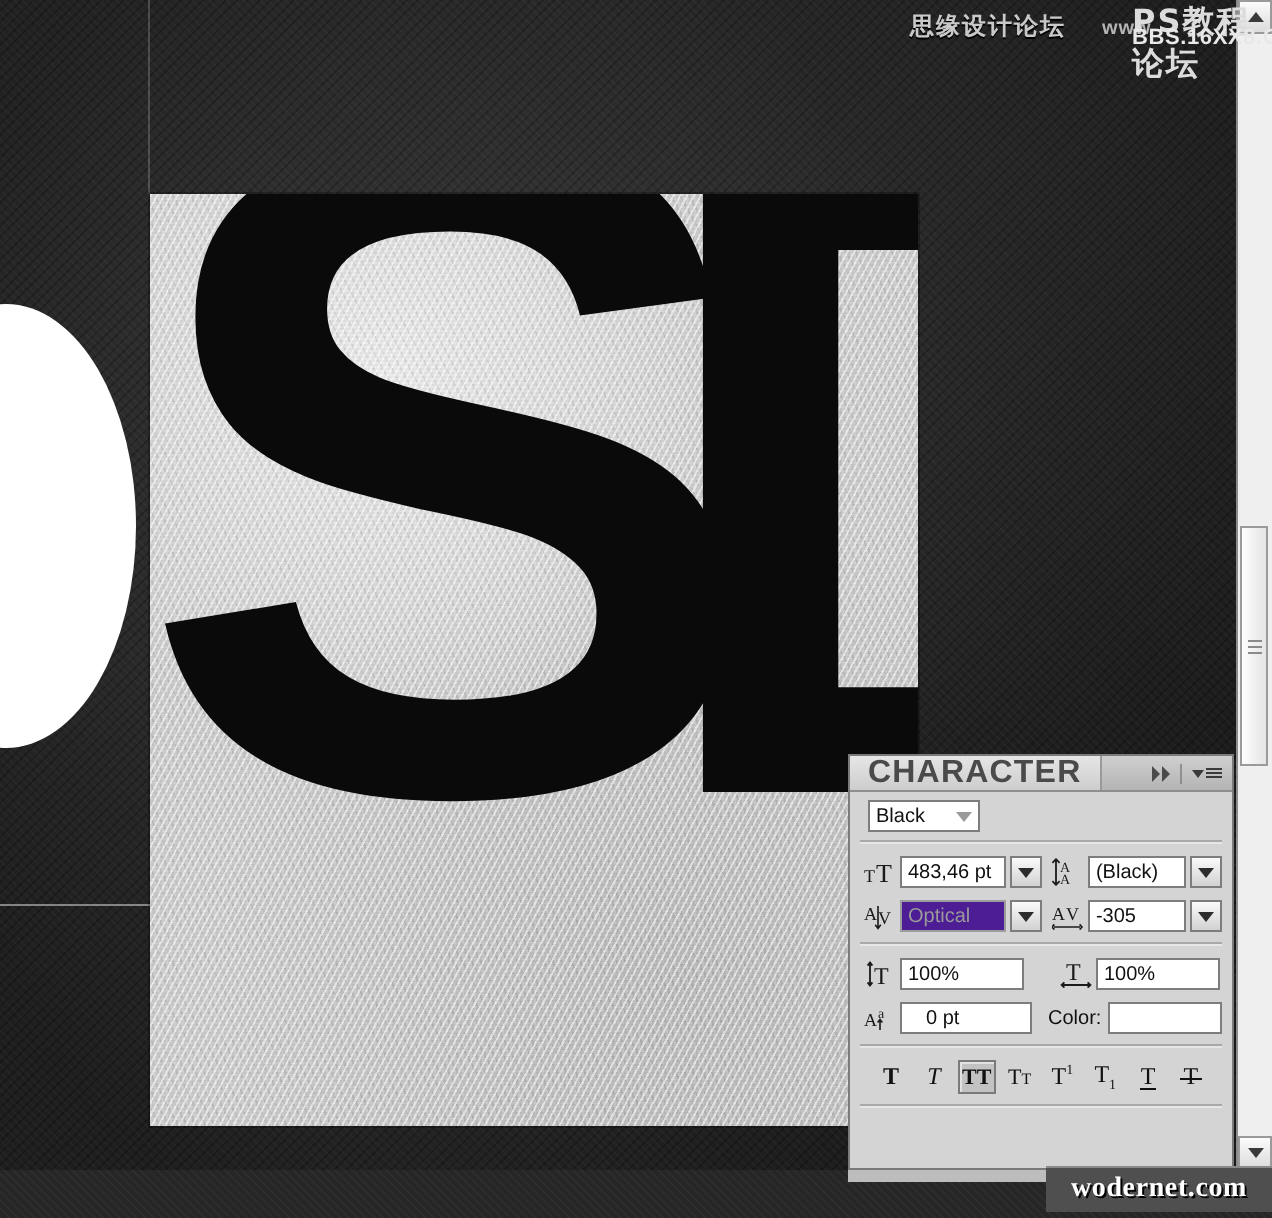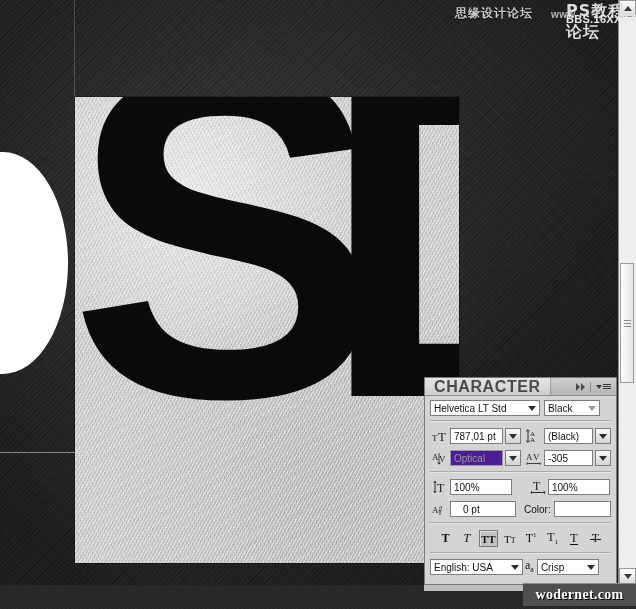--- a/index.html
+++ b/index.html
@@ -299,40 +299,36 @@
               <i></i>
               <i></i>
             </span>
         </span>
       </div>
     </div>
 
     <div class="panel-body">
 
       <div class="row">
-        <div class="combo" style="width:110px;">
-          <div class="fld" style="width:110px;">Helvetica LT Std</div>
-          <span class="caret caret-in"></span>
-        </div>
         <div class="combo" style="width:56px;margin-left:4px;">
           <div class="fld" style="width:68px;">Black</div>
           <span class="caret caret-in dim"></span>
         </div>
       </div>
 
       <div class="sep"></div>
 
       <div class="row">
         <span class="ico">
           <svg width="16" height="14" viewBox="0 0 16 14">
             <text x="0" y="12" font-family="Liberation Serif, serif" font-size="9" fill="#1a1a1a">T</text>
             <text x="6" y="12" font-family="Liberation Serif, serif" font-size="13" fill="#1a1a1a">T</text>
           </svg>
         </span>
-        <div class="fld" style="width:54px;">787,01 pt</div>
+        <div class="fld" style="width:54px;">483,46 pt</div>
         <span class="ddbtn">
             <span class="caret"></span>
           </span>
         <span class="ico" style="margin-left:3px;">
           <svg width="16" height="14" viewBox="0 0 16 14">
             <text x="4" y="7" font-family="Liberation Serif, serif" font-size="7" fill="#1a1a1a">A</text>
             <text x="4" y="13" font-family="Liberation Serif, serif" font-size="7" fill="#1a1a1a">A</text>
             <path d="M2 1 L2 13 M0.2 2.4 L2 0.6 L3.8 2.4 M0.2 11.6 L2 13.4 L3.8 11.6" stroke="#1a1a1a" stroke-width="0.9" fill="none"></path>
           </svg>
         </span>
@@ -423,31 +419,20 @@
         <span class="sbtn">
             <span class="u">T</span>
           </span>
         <span class="sbtn">
             <span class="strike">T</span>
           </span>
       </div>
 
       <div class="sep"></div>
 
-      <div class="row">
-        <div class="combo" style="width:93px;">
-          <div class="fld" style="width:93px;">English: USA</div>
-          <span class="caret caret-in"></span>
-        </div>
-        <span class="aa-icon">a<sub>a</sub></span>
-        <div class="combo" style="width:62px;">
-          <div class="fld" style="width:62px;">Crisp</div>
-          <span class="caret caret-in"></span>
-        </div>
-      </div>
 
     </div>
   </div>
 
   <div class="wm-top">
     <span class="cn">思缘设计论坛</span>
     <span class="www">www</span>
     <span class="ps">PS教程论坛</span>
     <span class="bbs">BBS.16XX8.COM</span>
   </div>

